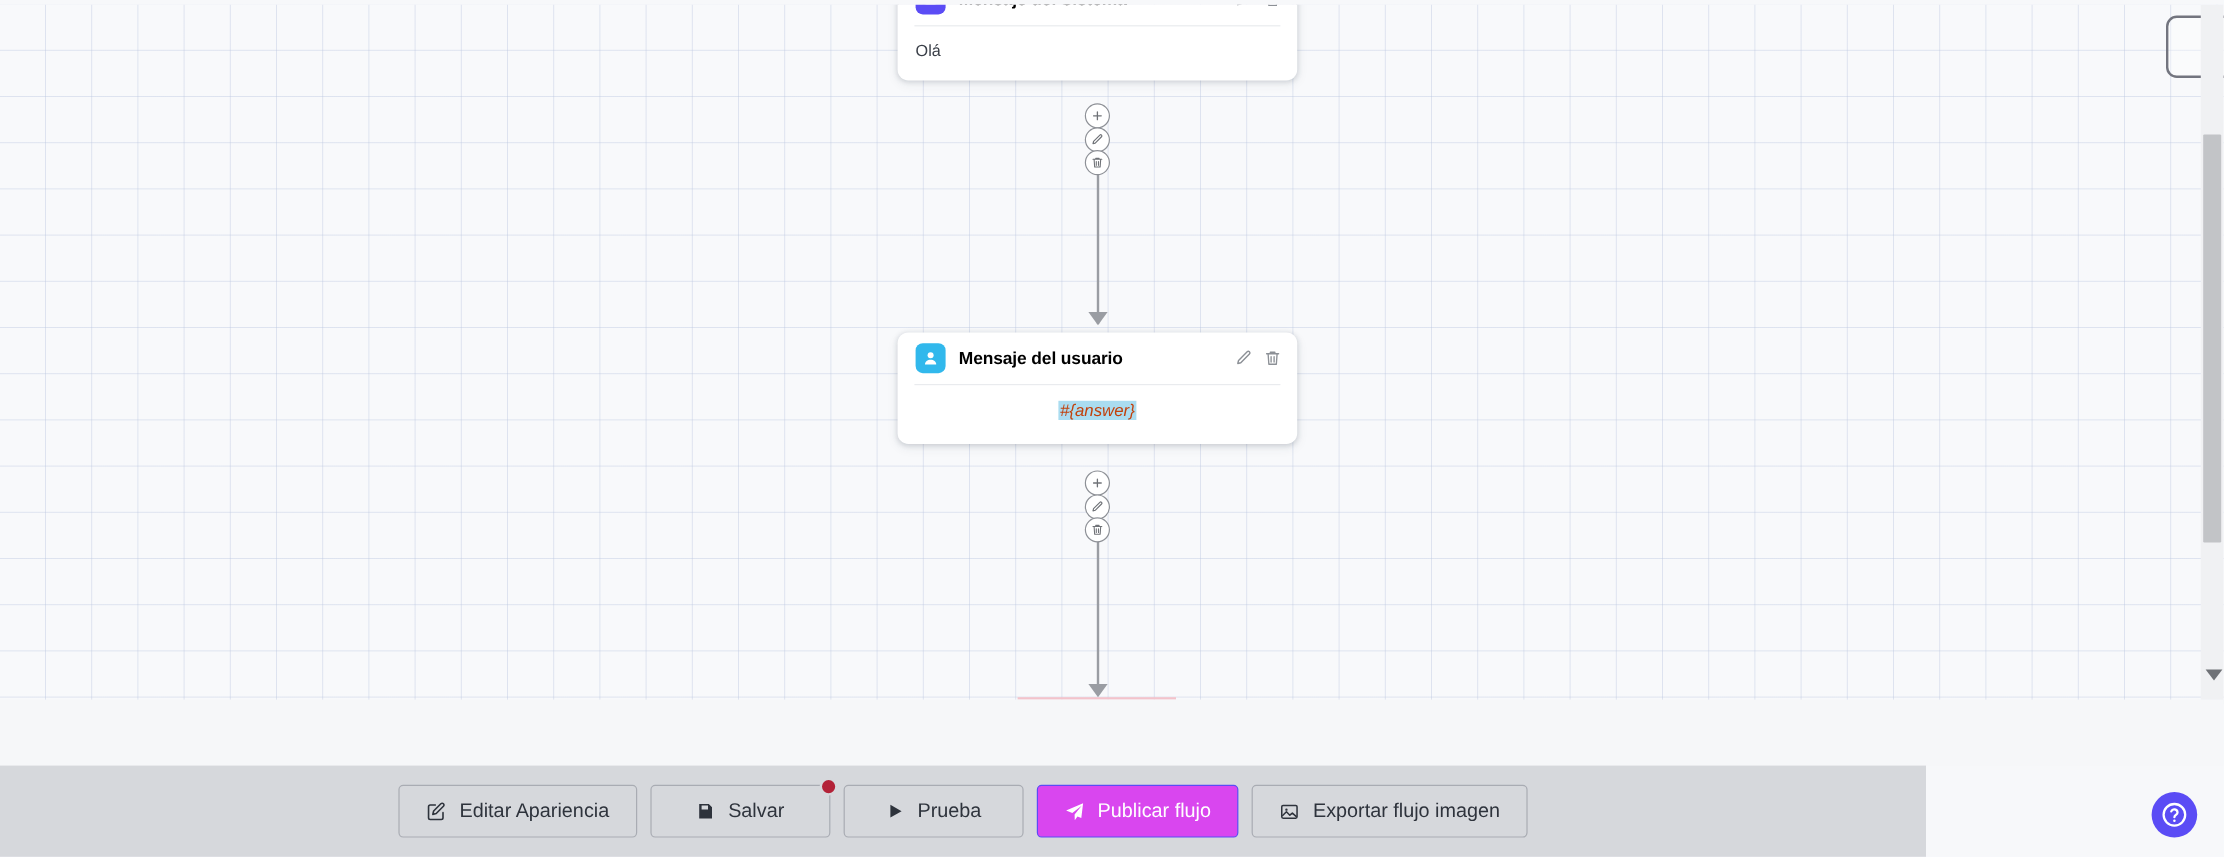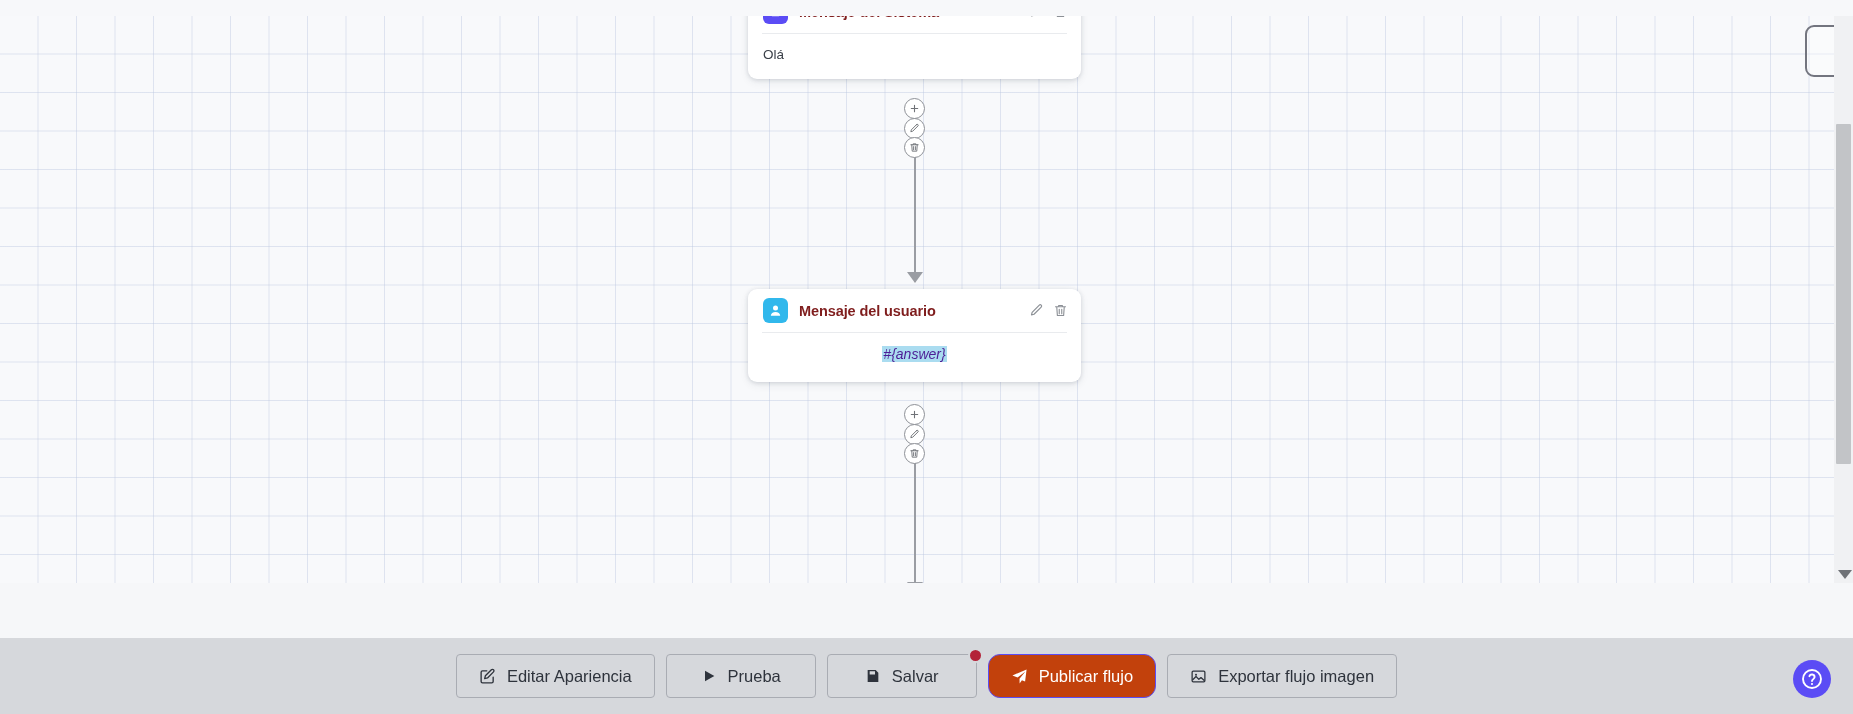--- a/index.html
+++ b/index.html
@@ -5,21 +5,21 @@
   * { margin:0; padding:0; box-sizing:border-box; }
   html, body {
     width:1853px; height:714px;
     overflow:hidden;
     font-family:"Liberation Sans", sans-serif;
     background:#f7f8fa;
   }
 
   
   #canvas-area{
-    position:absolute; left:0; top:16px; width:1853px; height:583px;
+    position:absolute; left:0; top:4px; width:1853px; height:583px;
     background-color:#f8f9fb;
     background-image:
       linear-gradient(to right, rgba(190,200,225,.45) 1px, transparent 1px),
       linear-gradient(to bottom, rgba(190,200,225,.45) 1px, transparent 1px);
     background-size:38.5px 38.5px;
     background-position:-1px -1px;
     overflow:hidden;
   }
   #canvas-gap{
     position:absolute; left:0; top:583px; width:1853px; height:55px;
@@ -40,35 +40,35 @@
     gap:11px;
   }
   .node-icon{
     width:25px; height:25px; border-radius:6px;
     flex:0 0 25px;
     display:flex; align-items:center; justify-content:center;
   }
   .node-icon.bot{ background:#5b4cf5; }
   .node-icon.user{ background:#31b8ec; }
   .node-title{
-    font-size:14.5px; font-weight:bold; color:#7f1d1d;
+    font-size:14.5px; font-weight:bold; color:#000000;
     letter-spacing:-.1px; flex:1; white-space:nowrap;
   }
   .head-actions{ display:flex; align-items:center; gap:9px; }
   .head-actions .ic{ cursor:pointer; display:flex; }
   .node-divider{ height:1px; background:#e9ebee; margin:0 14px; }
   .node-body{
     padding:13px 15px 17px 15px;
     font-size:13.5px; color:#3a3f48;
     min-height:36px;
   }
   .node-body.center{ text-align:center; padding:13px 15px 20px; }
   .var-chip{
     font-style:italic; font-weight:500;
-    background:#aadcf0; color:#4c1d95;
+    background:#aadcf0; color:#c2410c;
     font-size:14px; padding:0 1px;
   }
 
   
   .conn-line{
     position:absolute; width:2px; background:#9a9da3;
   }
   .conn-arrow{
     position:absolute; width:0;height:0;
     border-left:8px solid transparent;
@@ -107,39 +107,39 @@
     position:absolute; left:4px; bottom:20px;
     width:0;height:0;
     border-left:7px solid transparent;
     border-right:7px solid transparent;
     border-top:9px solid #6f7277;
     cursor:pointer;
   }
 
   
   #toolbar{
-    position:absolute; left:0; top:638px; width:1853px; height:76px;
+    position:absolute; left:0; top:638px; width:1605px; height:76px;
     background:#d6d8dc;
     display:flex; align-items:center; justify-content:center;
     gap:11px;
   }
   .tb-btn{
     position:relative;
     height:44px; min-width:150px;
     background:#d6d8dc;
     border:1px solid #a9acb3;
     border-radius:4px;
     display:flex; align-items:center; justify-content:center; gap:11px;
     padding:0 22px;
     font-size:16.5px; color:#2e333c;
     cursor:pointer;
     white-space:nowrap;
   }
   .tb-btn.primary{
-    background:#c2410c; border-color:#5b4cf5; color:#ffffff;border-radius:12px;
+    background:#d946ef; border-color:#5b4cf5; color:#ffffff;
   }
   .tb-dot{
     position:absolute; top:-7px; right:-7px;
     width:15px; height:15px; border-radius:50%;
     background:#b32238; border:2px solid #d6d8dc;
   }
   #help-btn{
     position:absolute; right:22px; top:660px;
     width:38px; height:38px; border-radius:50%;
     background:#5b4cf5;
@@ -265,36 +265,36 @@
       <svg width="17" height="17" viewBox="0 0 24 24" fill="none" stroke="#2e333c" stroke-width="1.9" stroke-linecap="round" stroke-linejoin="round">
         <path d="M20 13v6a2 2 0 0 1-2 2H5a2 2 0 0 1-2-2V6a2 2 0 0 1 2-2h6"></path>
         <path d="M17.5 2.5a2 2 0 0 1 3 3L12 14l-4 1 1-4 8.5-8.5z"></path>
       </svg>
     </span>
     <span>Editar Apariencia</span>
   </div>
 
 
   <div class="tb-btn">
+    <span class="tb-dot"></span>
+    <span style="display:flex">
+      <svg width="16" height="16" viewBox="0 0 24 24" fill="#2e333c" aria-hidden="true">
+        <path d="M4 3h12l4 4v14H4V3zm3 1.8v5h8v-5H7zm1.5 8.4h7V19h-7v-5.8z" fill="#2e333c"></path>
+      </svg>
+    </span>
+    <span>Salvar</span>
+  </div>
+
+  <div class="tb-btn">
     <span style="display:flex">
       <svg width="16" height="16" viewBox="0 0 24 24" fill="#2e333c" aria-hidden="true">
         <path d="M6 4l14 8-14 8z"></path>
       </svg>
     </span>
     <span>Prueba</span>
-  </div>
-
-  <div class="tb-btn">
-    <span class="tb-dot"></span>
-    <span style="display:flex">
-      <svg width="16" height="16" viewBox="0 0 24 24" fill="#2e333c" aria-hidden="true">
-        <path d="M4 3h12l4 4v14H4V3zm3 1.8v5h8v-5H7zm1.5 8.4h7V19h-7v-5.8z" fill="#2e333c"></path>
-      </svg>
-    </span>
-    <span>Salvar</span>
   </div>
 
   <div class="tb-btn primary">
     <span style="display:flex">
       <svg width="17" height="17" viewBox="0 0 24 24" fill="#ffffff" aria-hidden="true">
         <path d="M22 2L2 10.5l7.3 2.9L20.3 5 12 15.2l.2 6.8 3.2-4.6 4.5 1.8z"></path>
       </svg>
     </span>
     <span>Publicar flujo</span>
   </div>

